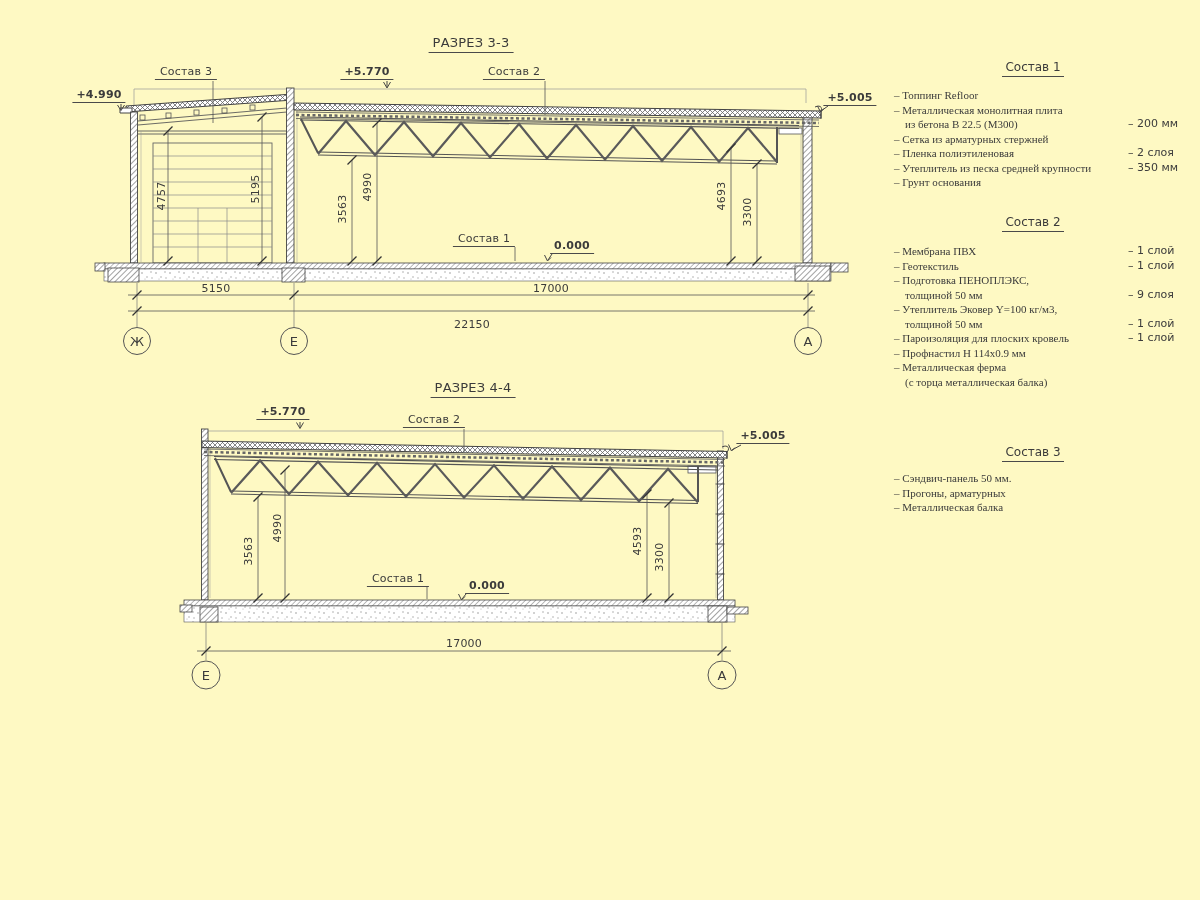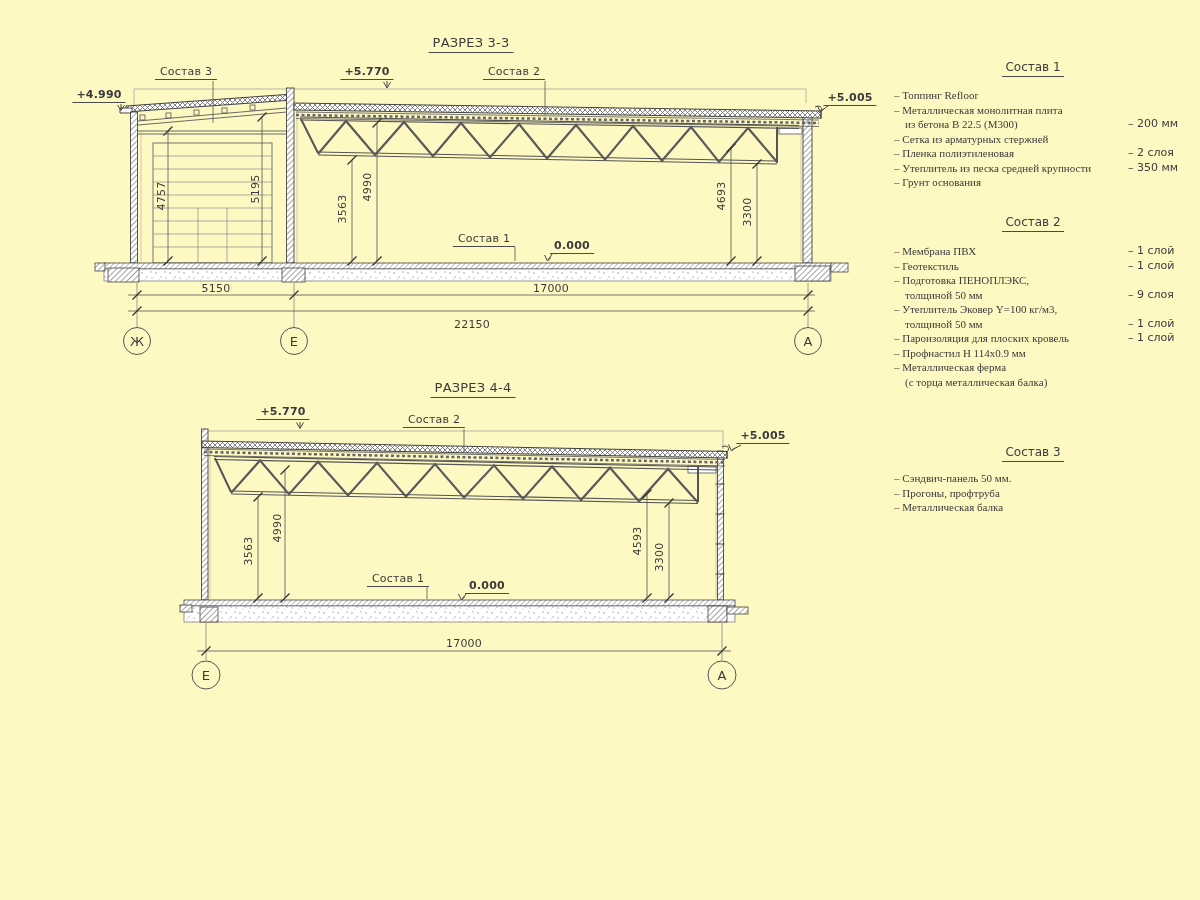--- a/index.html
+++ b/index.html
@@ -295,21 +295,21 @@
 
   <div class="leg-head" style="top:441px;">
     <span>Состав 3</span>
   </div>
   <div class="leg-block" style="top:471px;">
     <div class="row">
           <span class="lab">– Сэндвич-панель 50 мм.</span>
           <span class="val"></span>
         </div>
     <div class="row">
-          <span class="lab">– Прогоны, профтруба</span>
+          <span class="lab">– Прогоны, арматурных</span>
           <span class="val"></span>
         </div>
     <div class="row">
           <span class="lab">– Металлическая балка</span>
           <span class="val"></span>
         </div>
   </div>
 
 </div>
 </div>

